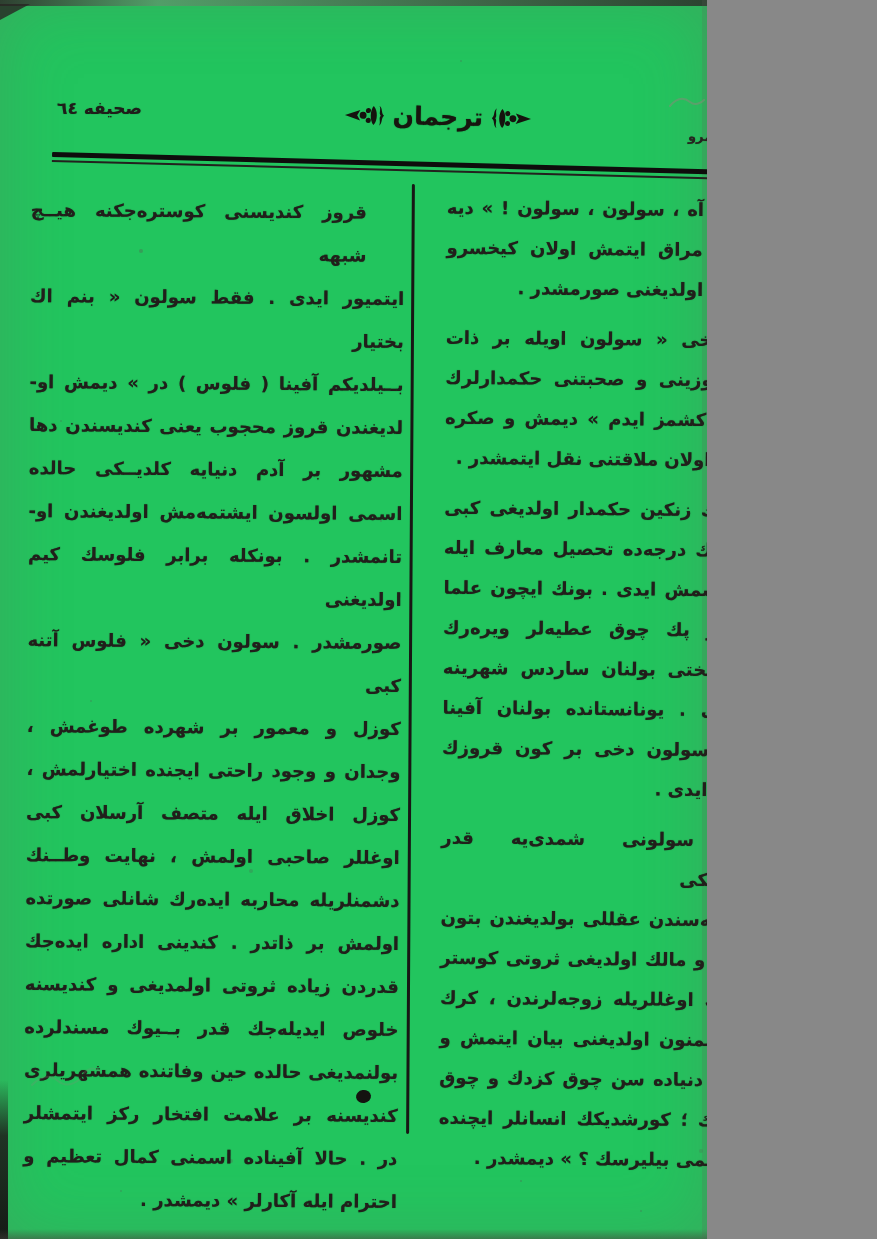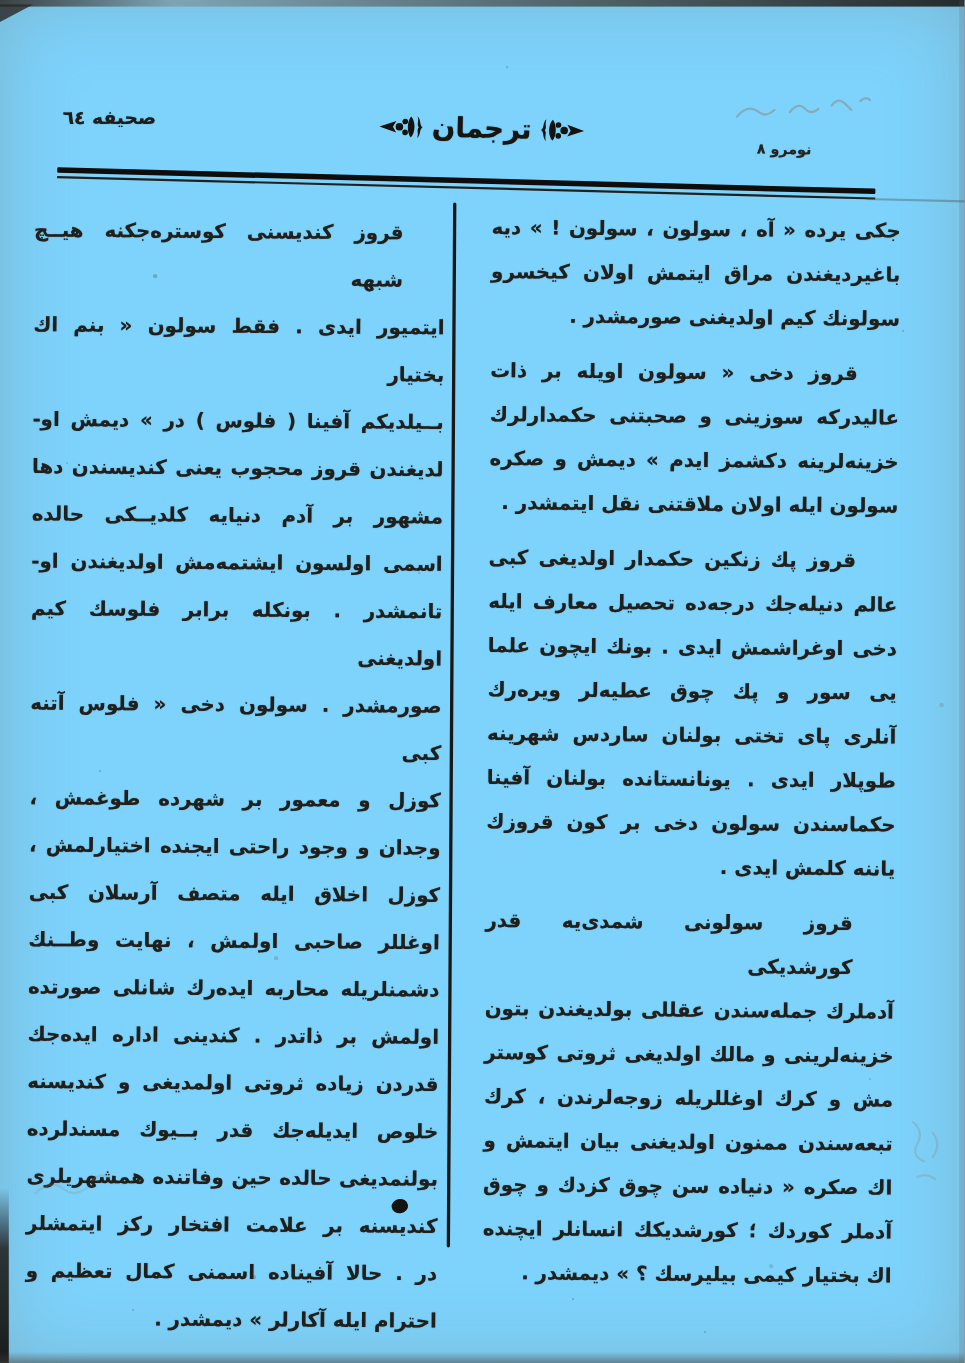--- a/index.html
+++ b/index.html
@@ -1,18 +1,18 @@
 <!DOCTYPE html>
 <html lang="ota"><head>
 <meta charset="utf-8">
 <style>
   html,body{margin:0;padding:0;background:#888;}
   .stage{
-    position:relative;width:877px;height:1239px;overflow:hidden;
-    background:#7dd3fc;
+    position:relative;width:707px;height:1239px;overflow:hidden;
+    background:#22c55e;
     font-family:"DejaVu Sans",sans-serif;
     box-shadow:inset 0 0 70px rgba(110,104,94,.28);
   }
   
   .edge-top{position:absolute;left:0;top:0;width:877px;height:6px;
     background:linear-gradient(90deg,rgba(45,43,40,.85),rgba(130,125,118,.45) 18%,rgba(70,67,62,.7) 55%,rgba(28,27,25,.9));}
   .corner-tl{position:absolute;left:0;top:4px;width:0;height:0;
     border-top:16px solid rgba(40,38,35,.8);border-right:30px solid transparent;}
   .edge-left-bottom{position:absolute;left:0;top:1080px;width:8px;height:159px;
     background:linear-gradient(180deg,rgba(30,28,26,0),rgba(30,28,26,.85) 35%,rgba(20,19,18,.95));}

